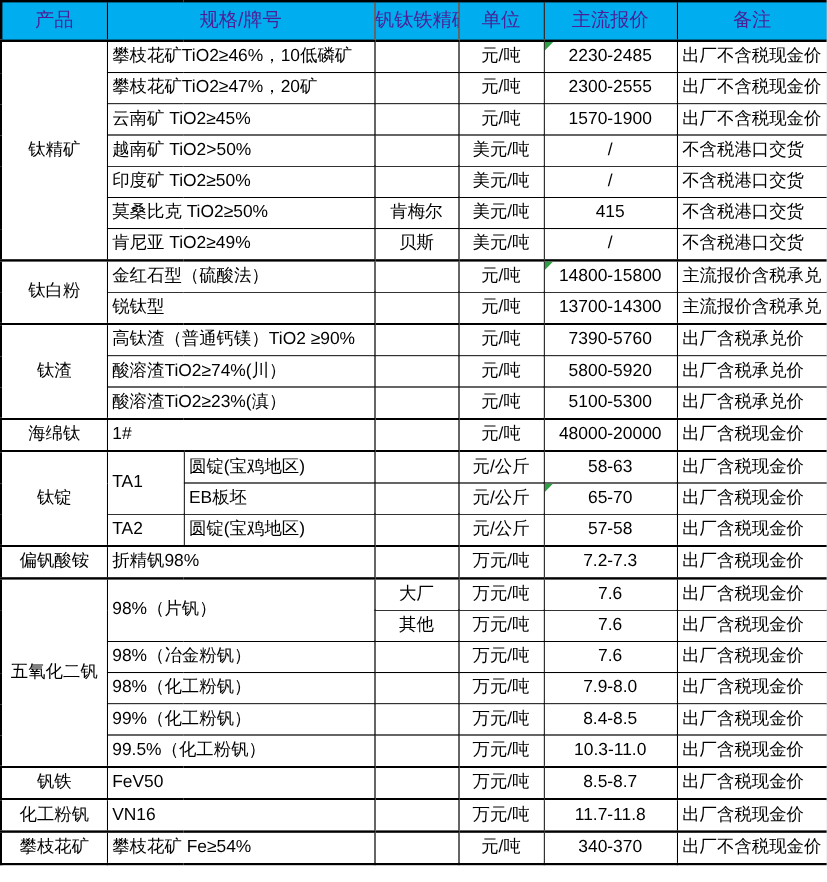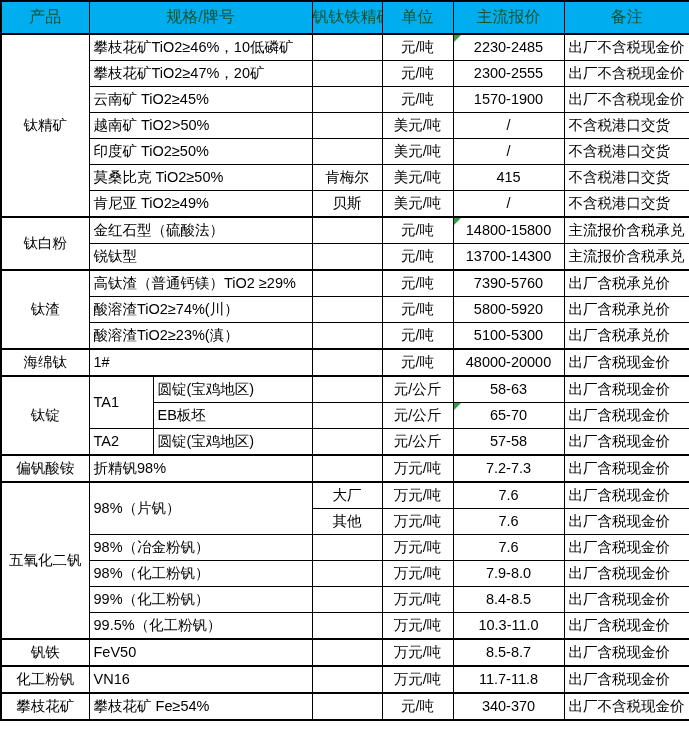--- a/index.html
+++ b/index.html
@@ -14,21 +14,21 @@
   }
   col.c-product{width:88px;}
   col.c-spec-a{width:64px;}
   col.c-spec-b{width:159px;}
   col.c-maker{width:70px;}
   col.c-unit{width:71px;}
   col.c-price{width:111px;}
   col.c-note{width:126px;}
 
   th{
-    background:#00AEEF;color:#14532d;
+    background:#00AEEF;color:#4c1d95;
     font-size:16px;font-weight:400;
     height:31px;border:1px solid #000000;border-bottom:2px solid #000000;
     text-align:center;padding:0;overflow:hidden;white-space:nowrap;
   }
   td{
     border:1px solid #000000;height:25px;
     font-size:14.5px;color:#000000;line-height:1.1;
     padding:0 2px;position:relative;white-space:nowrap;overflow:hidden;
     vertical-align:middle;background:#ffffff;
   }
@@ -125,21 +125,21 @@
         </tr>
         <tr>
           <td colspan="2" class="spec">锐钛型</td>
           <td class="maker"></td>
           <td class="unit">元/吨</td>
           <td class="price">13700-14300</td>
           <td class="note">主流报价含税承兑</td>
         </tr>
         <tr class="gs">
           <td rowspan="3" class="product">钛渣</td>
-          <td colspan="2" class="spec">高钛渣（普通钙镁）TiO2 ≥29%</td>
+          <td colspan="2" class="spec">高钛渣（普通钙镁）TiO2 ≥90%</td>
           <td class="maker"></td>
           <td class="unit">元/吨</td>
           <td class="price">7390-5760</td>
           <td class="note">出厂含税承兑价</td>
         </tr>
         <tr>
           <td colspan="2" class="spec">酸溶渣TiO2≥74%(川）</td>
           <td class="maker"></td>
           <td class="unit">元/吨</td>
           <td class="price">5800-5920</td>

